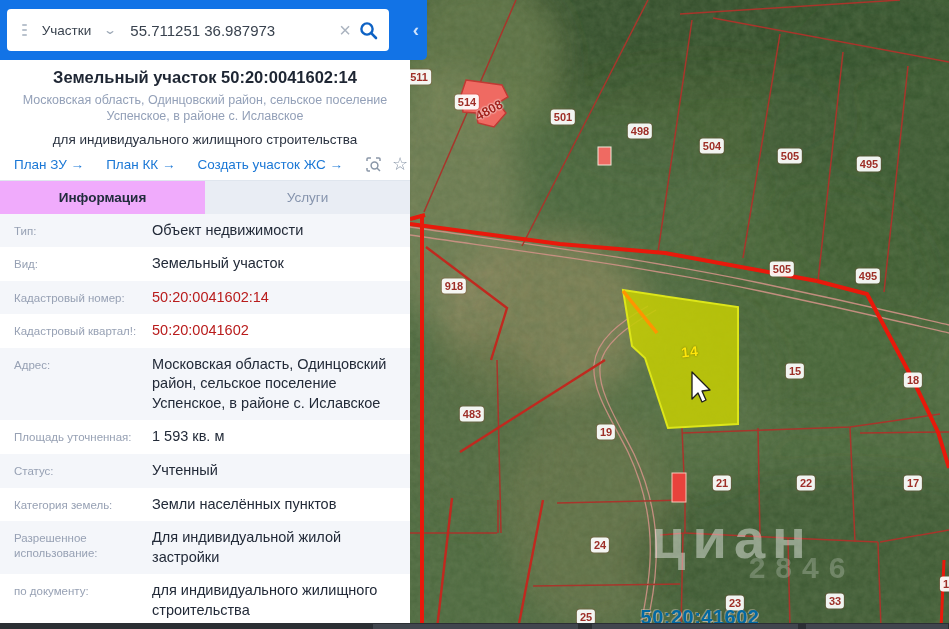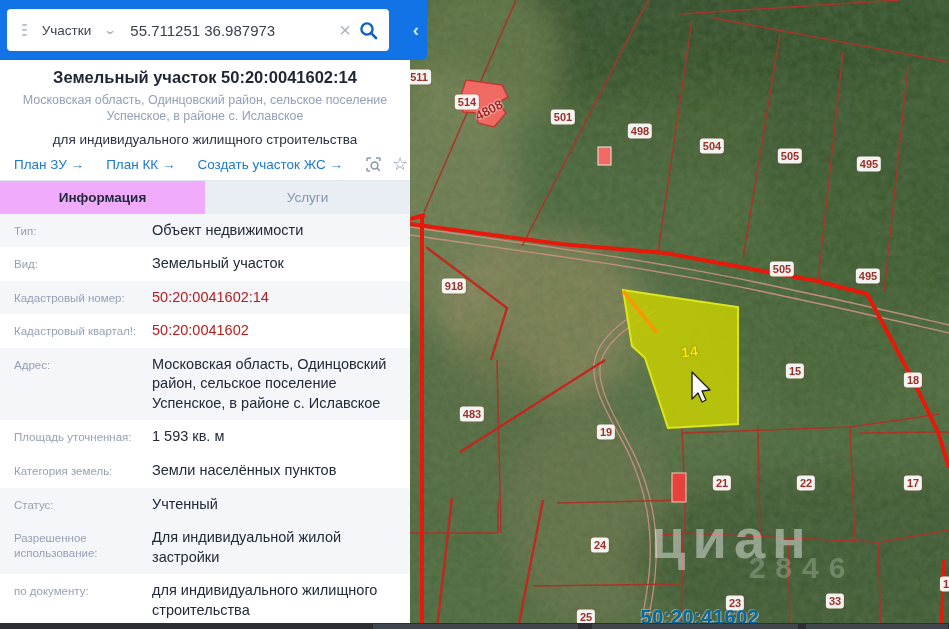--- a/index.html
+++ b/index.html
@@ -267,28 +267,28 @@
   <div class="row alt">
     <div class="row-label">Адрес:</div>
     <div class="row-value">Московская область, Одинцовский район, сельское поселение Успенское, в районе с. Иславское</div>
   </div>
 
   <div class="row">
     <div class="row-label">Площадь уточненная:</div>
     <div class="row-value">1 593 кв. м</div>
   </div>
 
+  <div class="row alt">
+    <div class="row-label">Статус:</div>
+    <div class="row-value">Учтенный</div>
+  </div>
+
   <div class="row">
     <div class="row-label">Категория земель:</div>
     <div class="row-value">Земли населённых пунктов</div>
-  </div>
-
-  <div class="row alt">
-    <div class="row-label">Статус:</div>
-    <div class="row-value">Учтенный</div>
   </div>
 
   <div class="row alt">
     <div class="row-label">Разрешенное использование:</div>
     <div class="row-value">Для индивидуальной жилой застройки</div>
   </div>
 
   <div class="row">
     <div class="row-label">по документу:</div>
     <div class="row-value">для индивидуального жилищного строительства</div>

